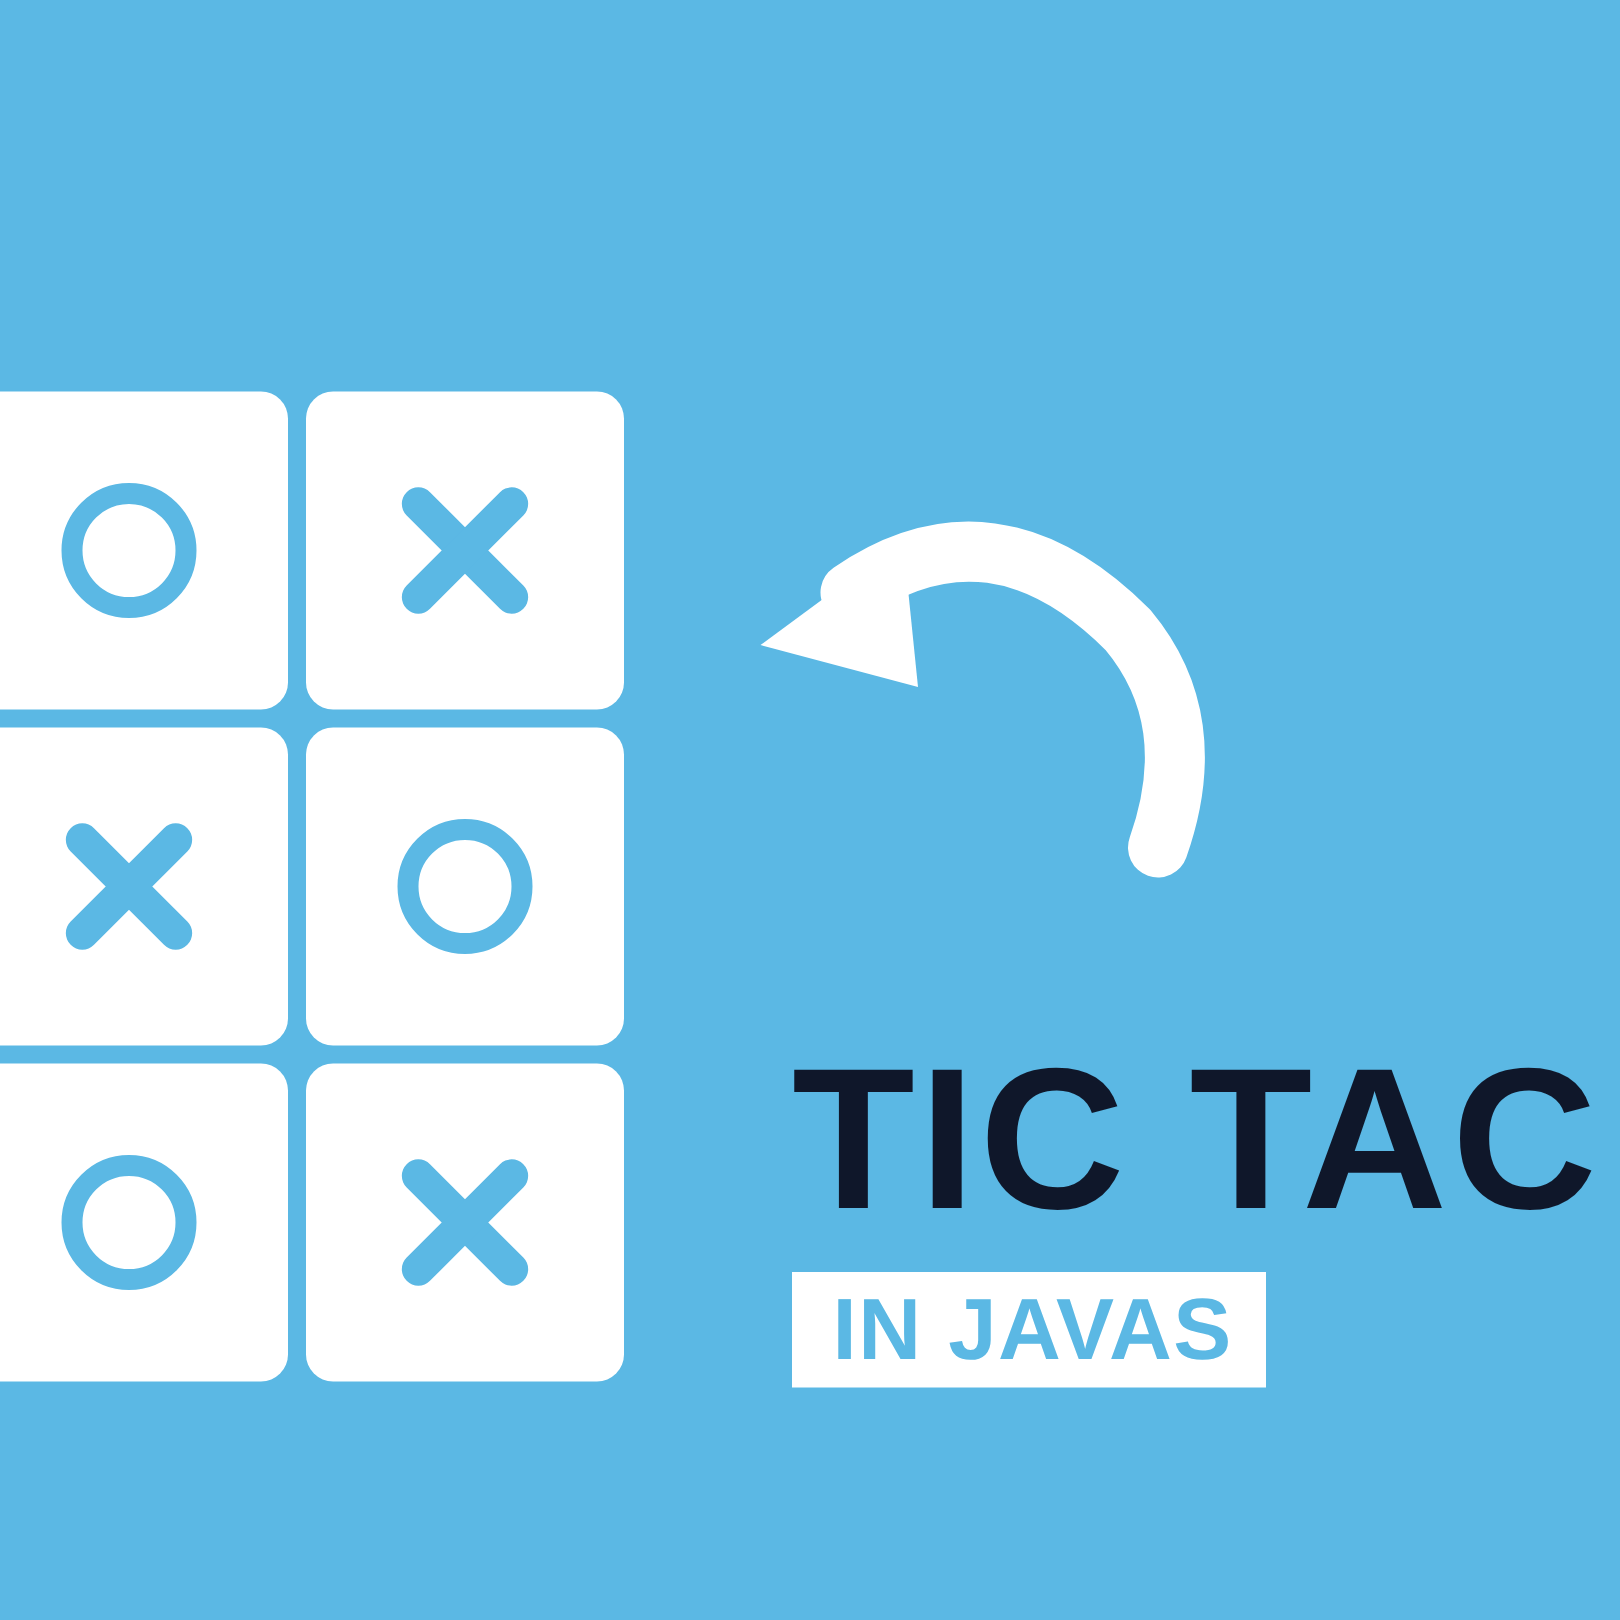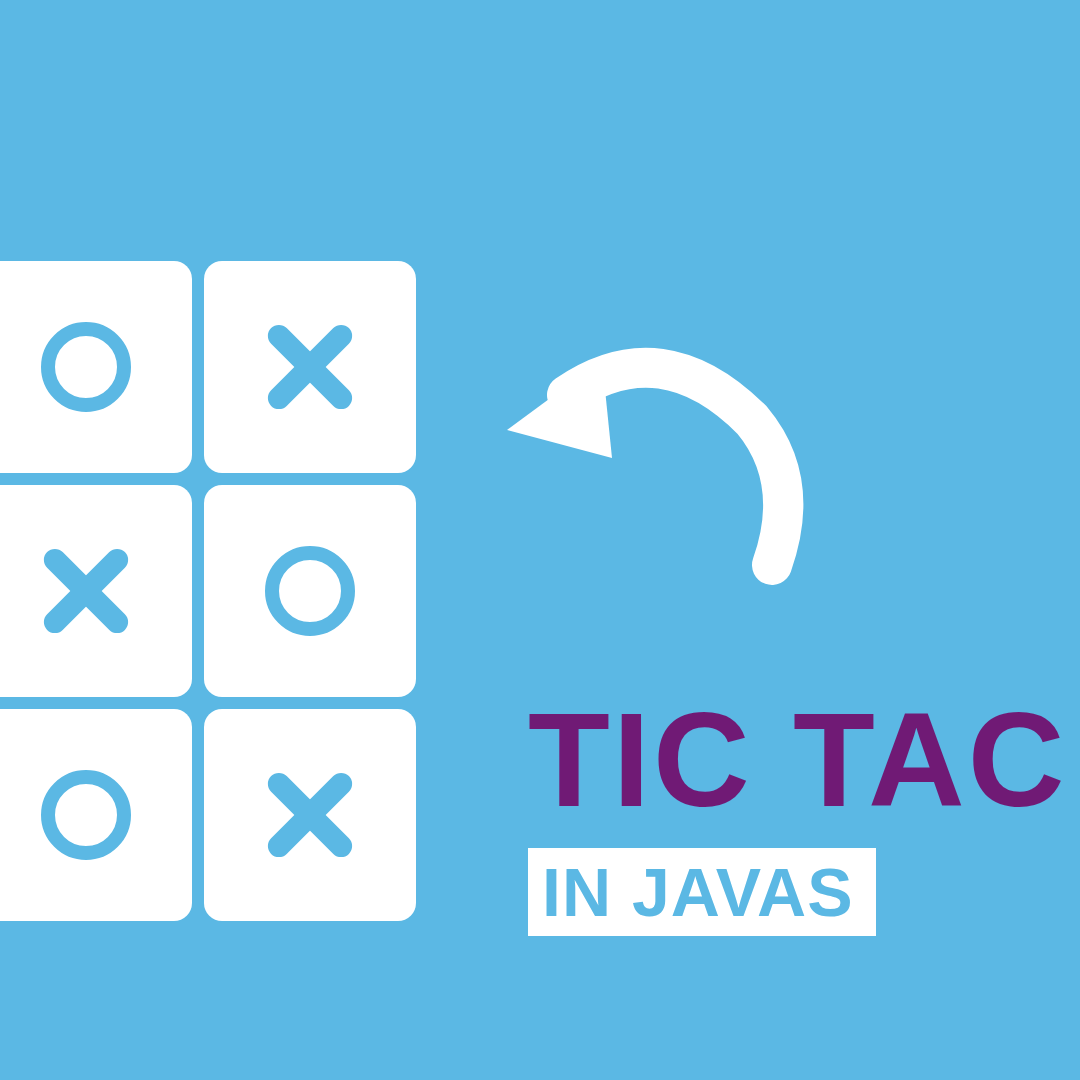--- a/index.html
+++ b/index.html
@@ -52,39 +52,40 @@
     .mark-x::after { transform: translate(-50%, -50%) rotate(-45deg); }
     .arrow {
       position: absolute;
       left: 472px;
       top: 300px;
     }
     .title {
       position: absolute;
       left: 528px;
       top: 683px;
-      color: #701a75;
+      color: #0f172a;
       font-size: 134px;
       font-weight: 900;
       letter-spacing: 3px;
       white-space: nowrap;
     }
     .subtitle-box {
       position: absolute;
       left: 528px;
       top: 848px;
       background: #ffffff;
       padding: 5px 22px 5px 14px;
       white-space: nowrap;
     }
     .subtitle-text {
       color: #5bb8e4;
-      font-size: 68px;
+      font-size: 58px;
       font-weight: 900;
       letter-spacing: 1px;
+      margin-left: 13px;
     }
   </style>
 </head>
 <body>
 
 <div class="board">
   <div class="cell">
     <div class="mark-o"></div>
   </div>
   <div class="cell">

